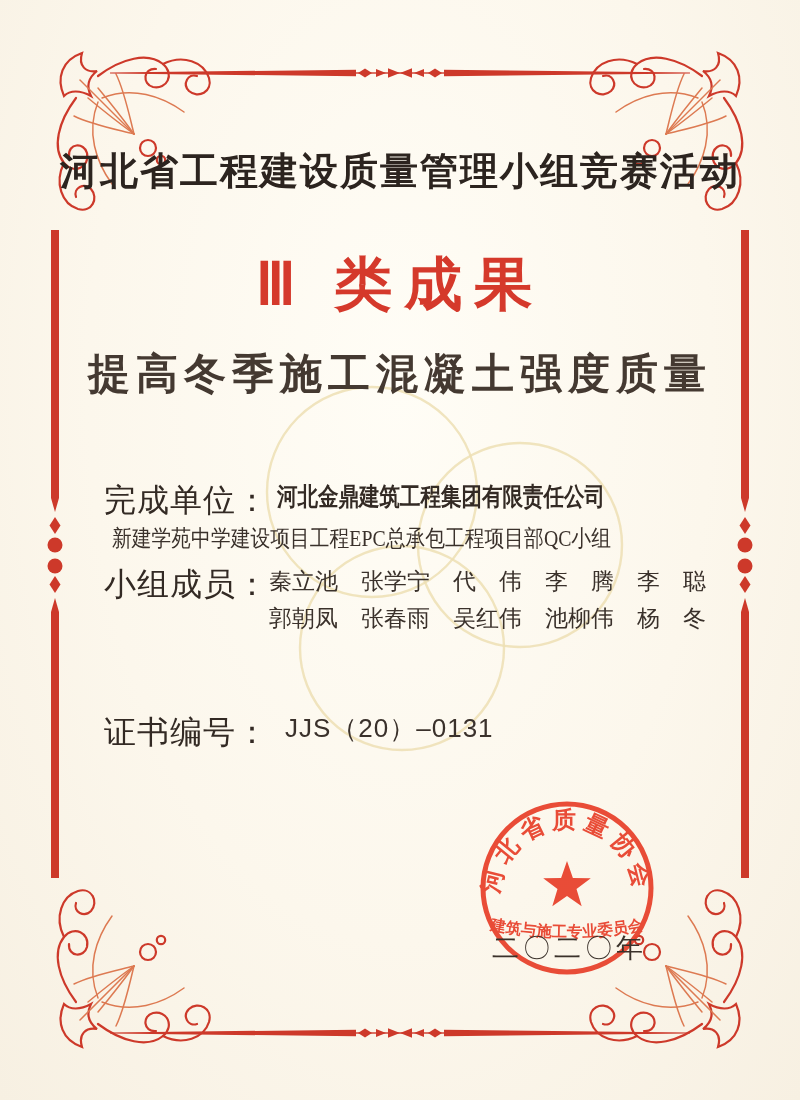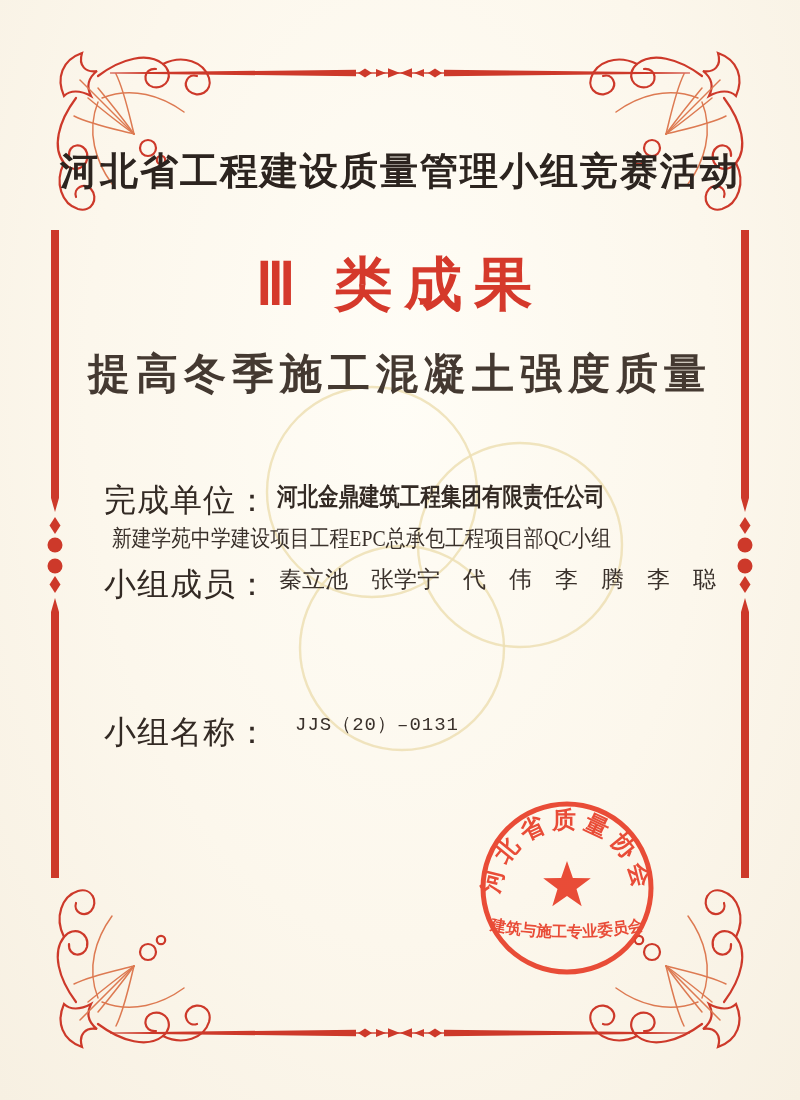--- a/index.html
+++ b/index.html
@@ -28,23 +28,23 @@
   .content{position:absolute;left:0;top:0;width:800px;height:1100px;z-index:2;padding-left:26px;}
   .center-line{position:absolute;left:0;width:800px;text-align:center;white-space:nowrap;}
   .header-title{top:146px;font-size:38px;font-weight:700;letter-spacing:2px;color:#2c241f;}
   .award-class{top:246px;font-size:58px;font-weight:700;letter-spacing:12px;color:var(--accent-red);font-family:"Liberation Serif",serif;}
   .project-title{top:346px;font-size:42px;font-weight:600;letter-spacing:6px;color:#443931;font-family:"DejaVu Serif",serif;}
 
   .row{position:absolute;left:104px;display:flex;align-items:flex-start;white-space:nowrap;}
   .field-label{font-size:32px;font-weight:400;color:var(--ink);letter-spacing:1px;flex:0 0 auto;}
   .v-bold{font-size:25px;font-weight:700;color:var(--ink);transform:scaleX(.82);transform-origin:0 0;display:inline-block;margin-left:8px;padding-top:1px;}
   .v-cond{font-size:23px;font-weight:500;color:#3a312b;font-family:"Liberation Serif",serif;transform:scaleX(.86);transform-origin:0 0;display:inline-block;margin-left:8px;padding-top:2px;}
-  .members{margin-left:10px;font-family:Liberation Mono, monospace;font-size:23px;color:#3a312b;line-height:37px;}
+  .members{font-family:Liberation Serif, serif;font-size:23px;color:#3a312b;line-height:37px;}
   .members div{white-space:pre;}
-  .v-serif{font-size:19px;color:#3a312b;font-family:Liberation Mono, monospace;margin-left:26px;letter-spacing:1px;}
+  .v-serif{font-size:26px;color:#3a312b;font-family:Liberation Sans, sans-serif;margin-left:16px;letter-spacing:1px;}
 
   .seal-svg{position:absolute;left:452px;top:773px;z-index:3;opacity:.95;}
   .seal-ring{fill:none;stroke:var(--seal-red);stroke-width:5;}
   .seal-star{fill:var(--seal-red);}
   .seal-arc-text{fill:var(--seal-red);font-size:24px;font-weight:700;letter-spacing:6px;font-family:"Liberation Sans",sans-serif;}
   .seal-bottom-text{fill:var(--seal-red);font-size:15.5px;font-weight:700;letter-spacing:0px;font-family:"Liberation Sans",sans-serif;}
   .date-line{position:absolute;left:492px;top:930px;z-index:4;font-size:27px;letter-spacing:4px;color:#3a312a;font-family:"DejaVu Serif",serif;white-space:nowrap;}
 </style>
 </head>
 <body>
@@ -121,38 +121,40 @@
     </div>
 
     <div class="row" style="top:521px">
       <span class="v-cond">新建学苑中学建设项目工程EPC总承包工程项目部QC小组</span>
     </div>
 
     <div class="row" style="top:563px">
       <span class="field-label">小组成员：</span>
       <div class="members">
         <div>秦立池　张学宁　代　伟　李　腾　李　聪</div>
+        <div>郭朝凤　张春雨　吴红伟　池柳伟　杨　冬</div>
       </div>
     </div>
 
     <div class="row" style="top:711px">
-      <span class="field-label">小组名称：</span>
+      <span class="field-label">证书编号：</span>
       <span class="v-serif">JJS（20）–0131</span>
     </div>
   </div>
 
   <svg class="seal-svg" width="230" height="230" viewBox="-115 -115 230 230">
     <defs>
       <path id="sealArc" d="M -68,8 A 68,68 0 1 1 68,8"></path>
       <path id="sealBottomArc" d="M -74,42 Q 0,56 74,42"></path>
     </defs>
     <circle class="seal-ring" cx="0" cy="0" r="84"></circle>
     <polygon class="seal-star" points="0,-27 5.9,-10.1 23.8,-9.7 9.5,1.1 14.7,18.2 0,8 -14.7,18.2 -9.5,1.1 -23.8,-9.7 -5.9,-10.1"></polygon>
     <text class="seal-arc-text" text-anchor="middle">
       <textPath href="#sealArc" startOffset="50%">河北省质量协会</textPath>
     </text>
     <text class="seal-bottom-text" text-anchor="middle">
       <textPath href="#sealBottomArc" startOffset="50%">建筑与施工专业委员会</textPath>
     </text>
   </svg>
 
+  <div class="date-line">二〇二〇年</div>
 
 </div>
 
 </body></html>

